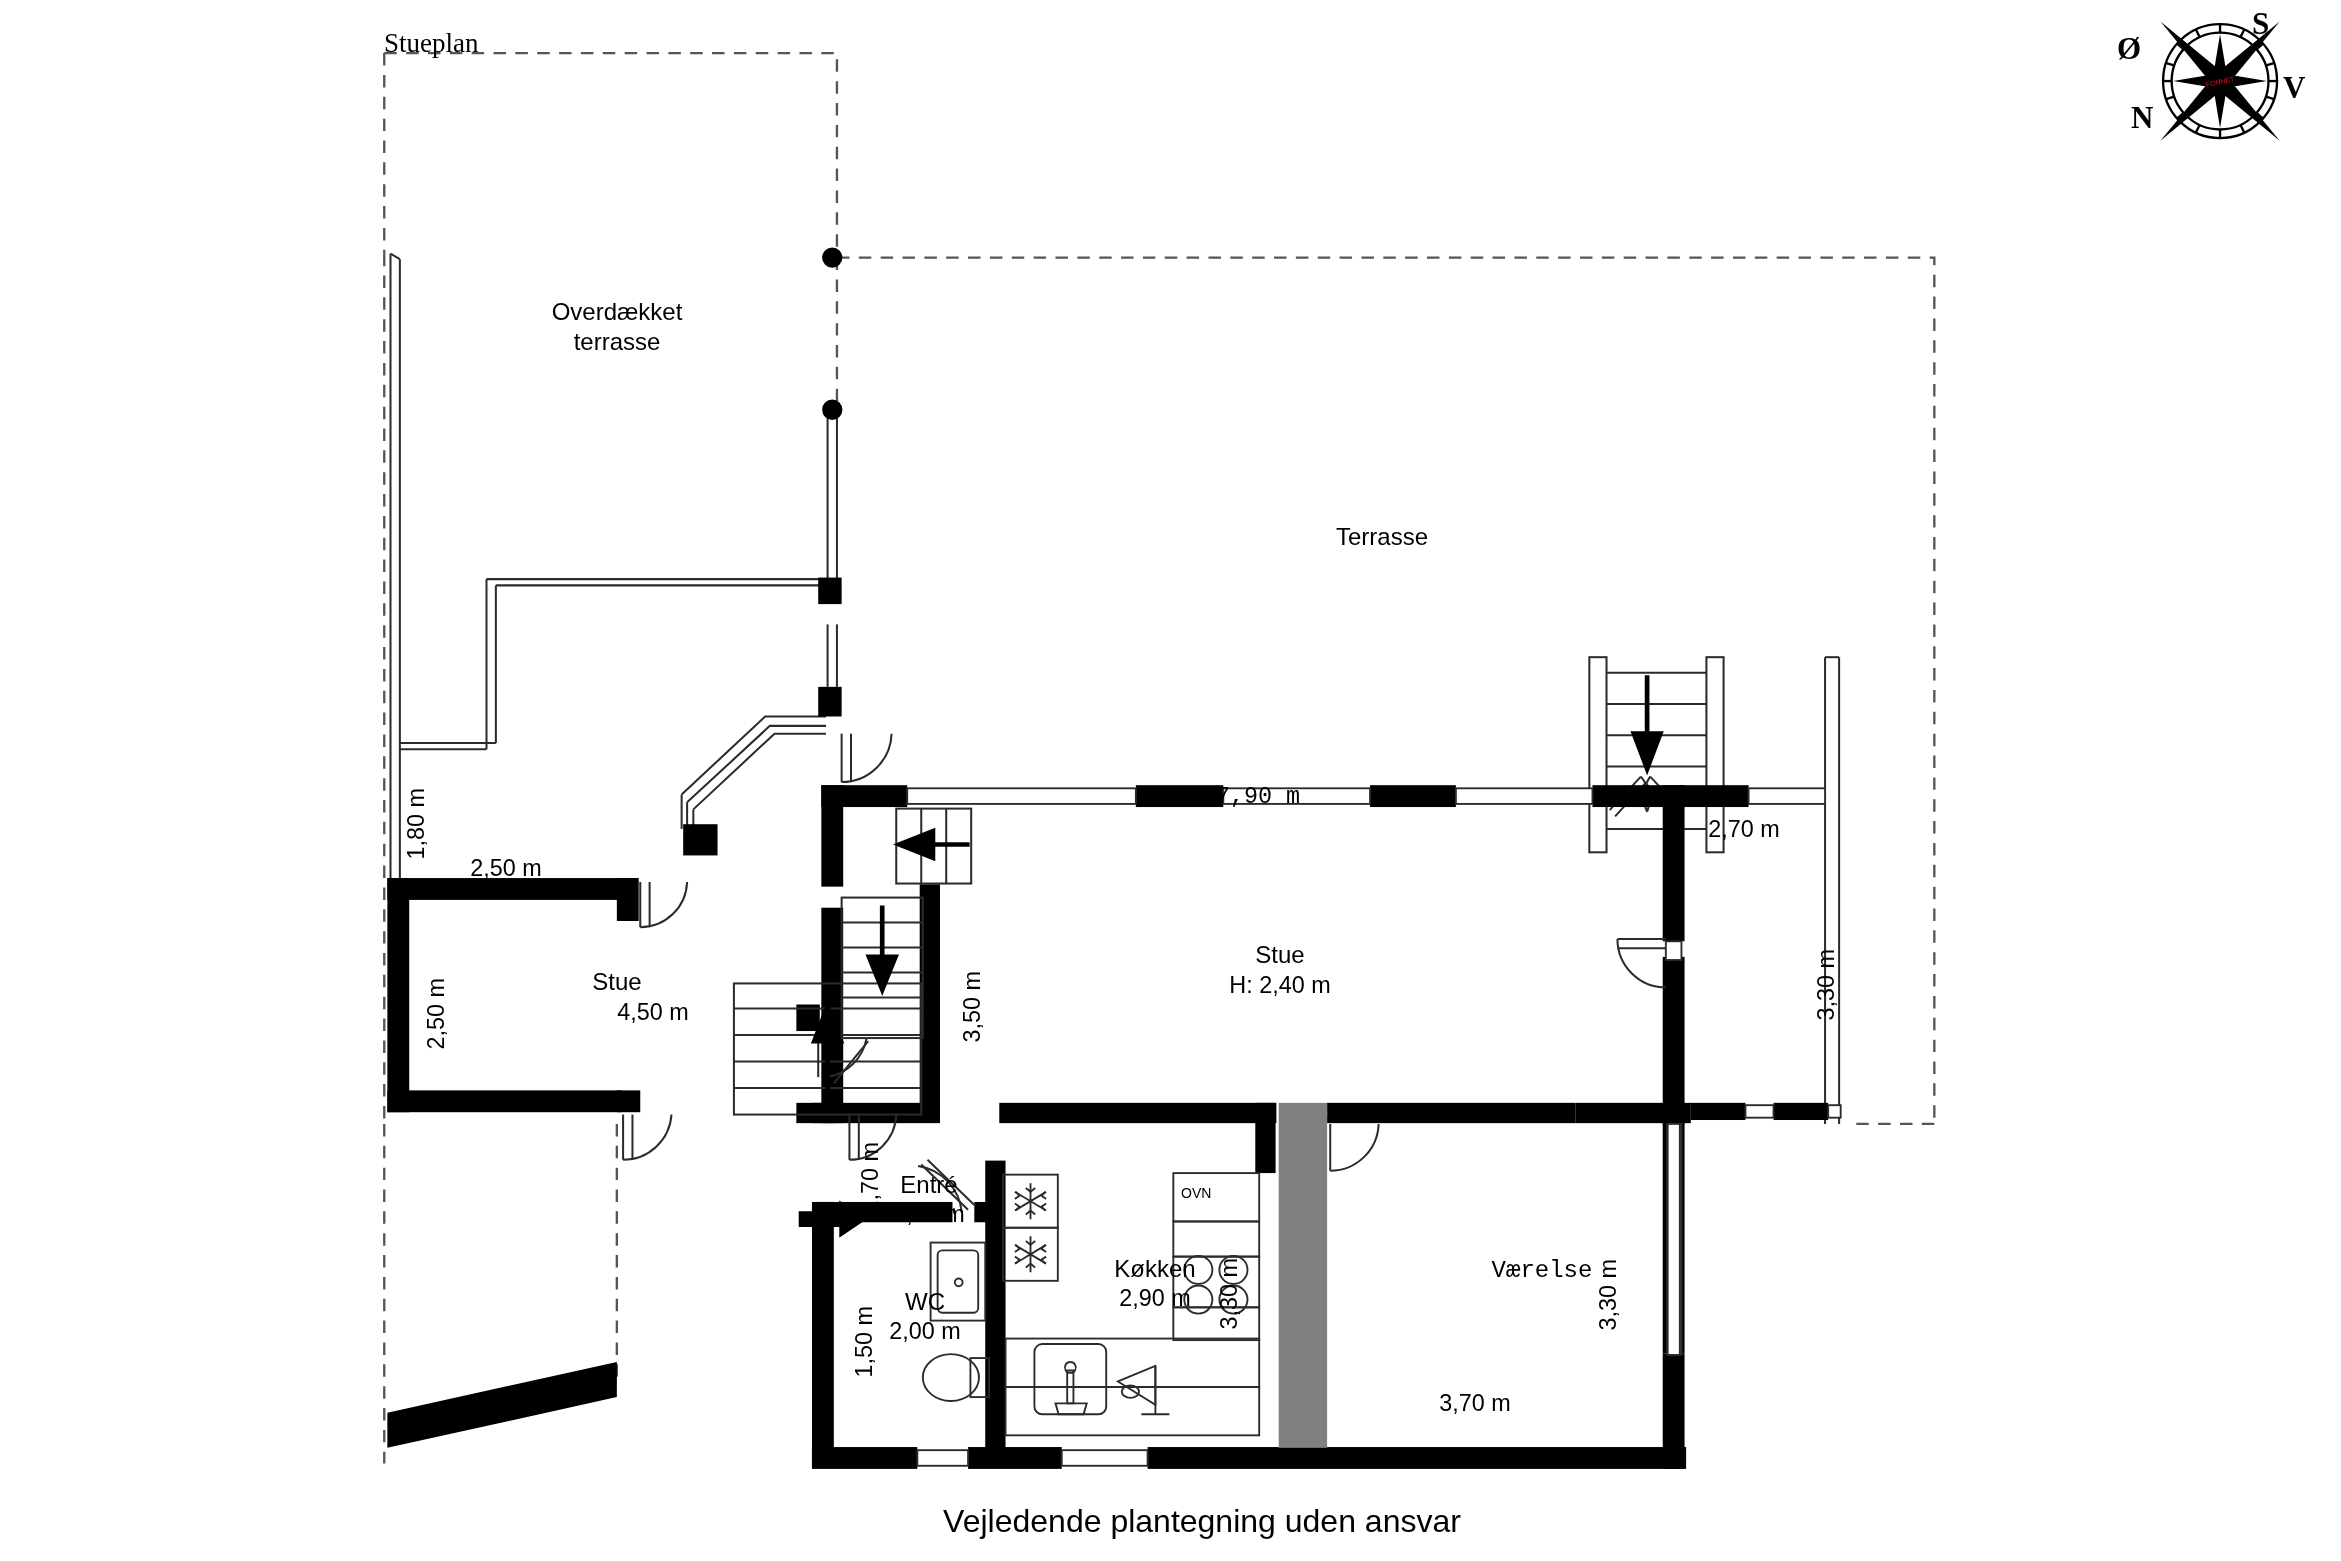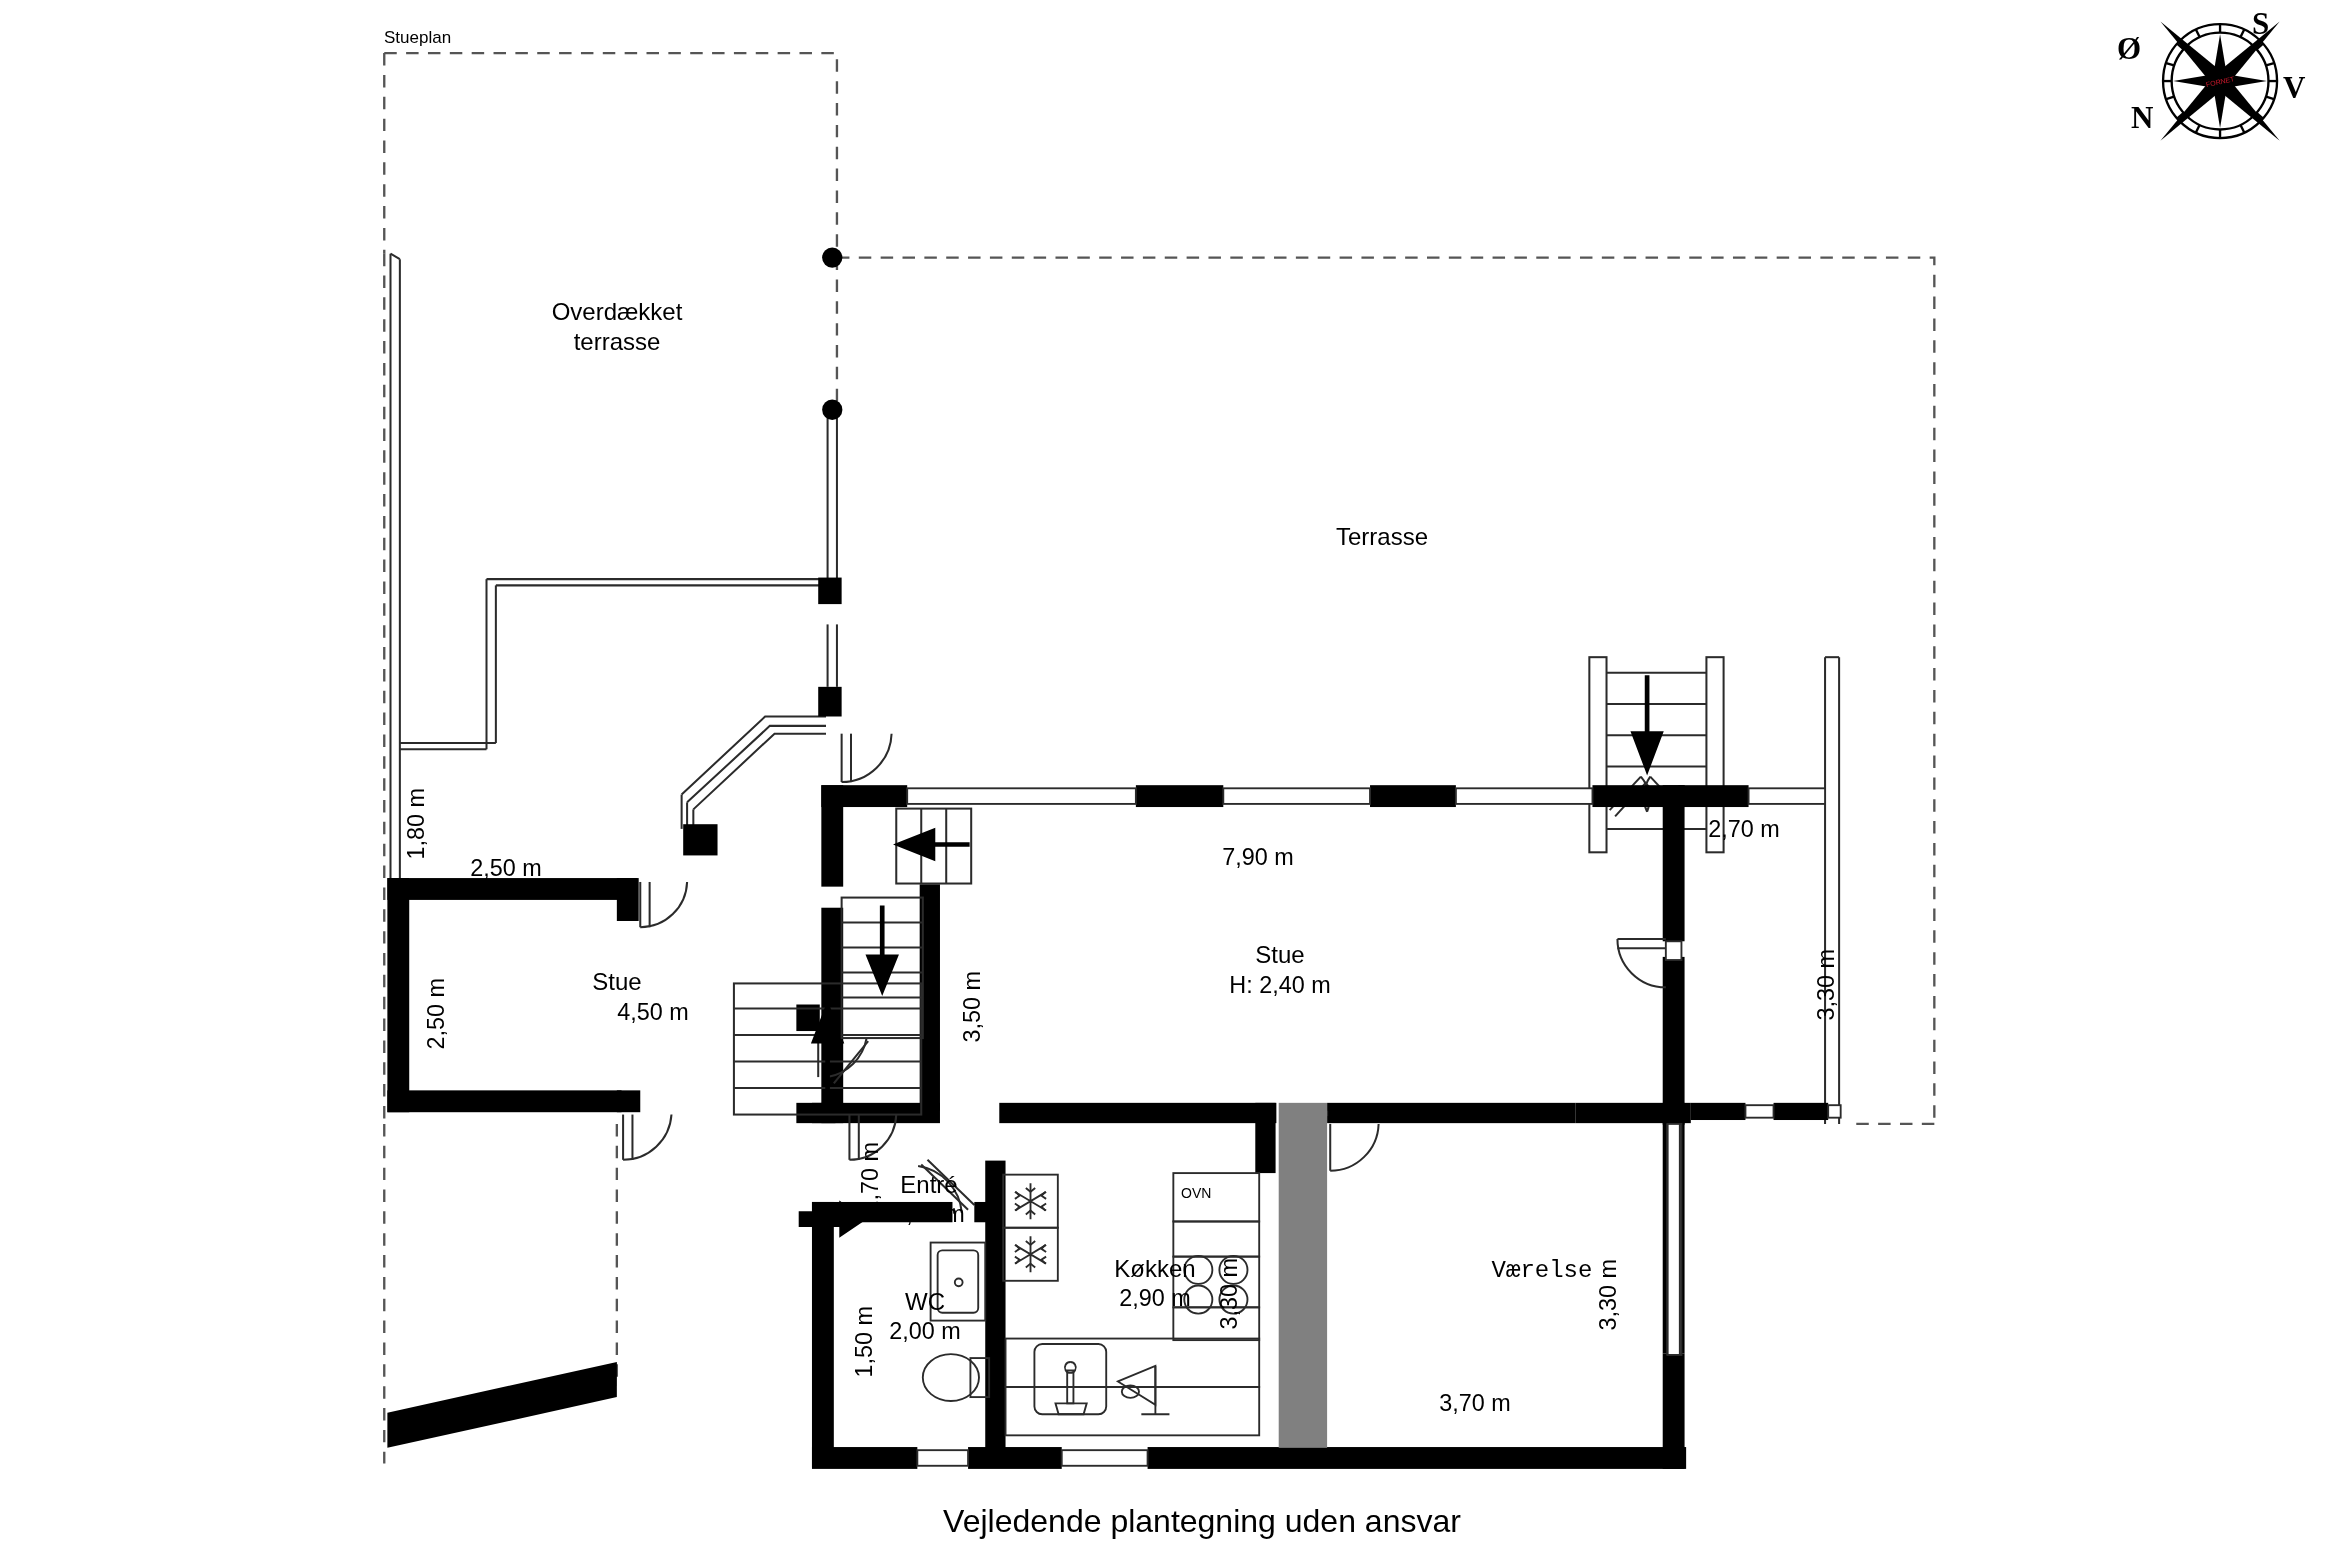--- a/index.html
+++ b/index.html
@@ -3,21 +3,21 @@
 <meta charset="utf-8">
 <style>
   html,body{margin:0;padding:0;background:#ffffff;}
   body{width:2342px;height:1561px;overflow:hidden;
        font-family:"Liberation Sans","DejaVu Sans",sans-serif;color:#000;}
   #stage{position:relative;width:2342px;height:1561px;background:#fff;}
   svg#plan{position:absolute;left:0;top:0;width:2342px;height:1561px;}
   .lbl{position:absolute;font-family:"Liberation Sans","DejaVu Sans",sans-serif;
        color:#000;white-space:pre;line-height:1.18;}
   .lbl.c{text-align:center;transform:translateX(-50%);}
-  .t-title{font-size:17px;}
+  .t-title{font-size:27px;font-family:Liberation Serif, serif;}
   .t-room{font-size:24px;}
   .t-dim{font-size:23.4px;}
   .t-caption{font-size:32px;}
   .t-ovn{font-size:14px;text-align:center;}
   .vertc{writing-mode:vertical-rl;transform:translateY(-50%) rotate(180deg);}
   .compass{position:absolute;left:2117px;top:6.2px;width:203px;height:211px;}
   .compass svg{width:100%;height:100%;}
   .comp-l{position:absolute;font-size:31px;font-weight:600;
           font-family:"Liberation Serif","DejaVu Serif",serif;}
 </style>
@@ -344,21 +344,21 @@
   <div class="lbl t-room c" style="left:1542px;top:1257px;font-family:Liberation Mono, monospace;">Værelse</div>
 
   <div class="lbl t-ovn" style="left:1181px;top:1185px;">OVN</div>
 
   <div class="lbl t-dim vertc" style="left:403px;top:801px;height:117px;">1,80 m</div>
 
   <div class="lbl t-dim c" style="left:506px;top:855px;">2,50 m</div>
 
   <div class="lbl t-dim vertc" style="left:423px;top:991px;height:117px;">2,50 m</div>
 
-  <div class="lbl t-dim c" style="left:1258px;top:844px;">7,90 m</div>
+  <div class="lbl t-dim c" style="left:1258px;top:784px;font-family:Liberation Mono, monospace;">7,90 m</div>
 
   <div class="lbl t-dim c" style="left:1744px;top:816px;">2,70 m</div>
 
   <div class="lbl t-dim vertc" style="left:1813px;top:962px;height:117px;">3,30 m</div>
 
   <div class="lbl t-dim vertc" style="left:959px;top:984px;height:117px;">3,50 m</div>
 
   <div class="lbl t-dim vertc" style="left:857px;top:1155px;height:117px;">1,70 m</div>
 
   <div class="lbl t-dim vertc" style="left:851px;top:1319px;height:117px;">1,50 m</div>

